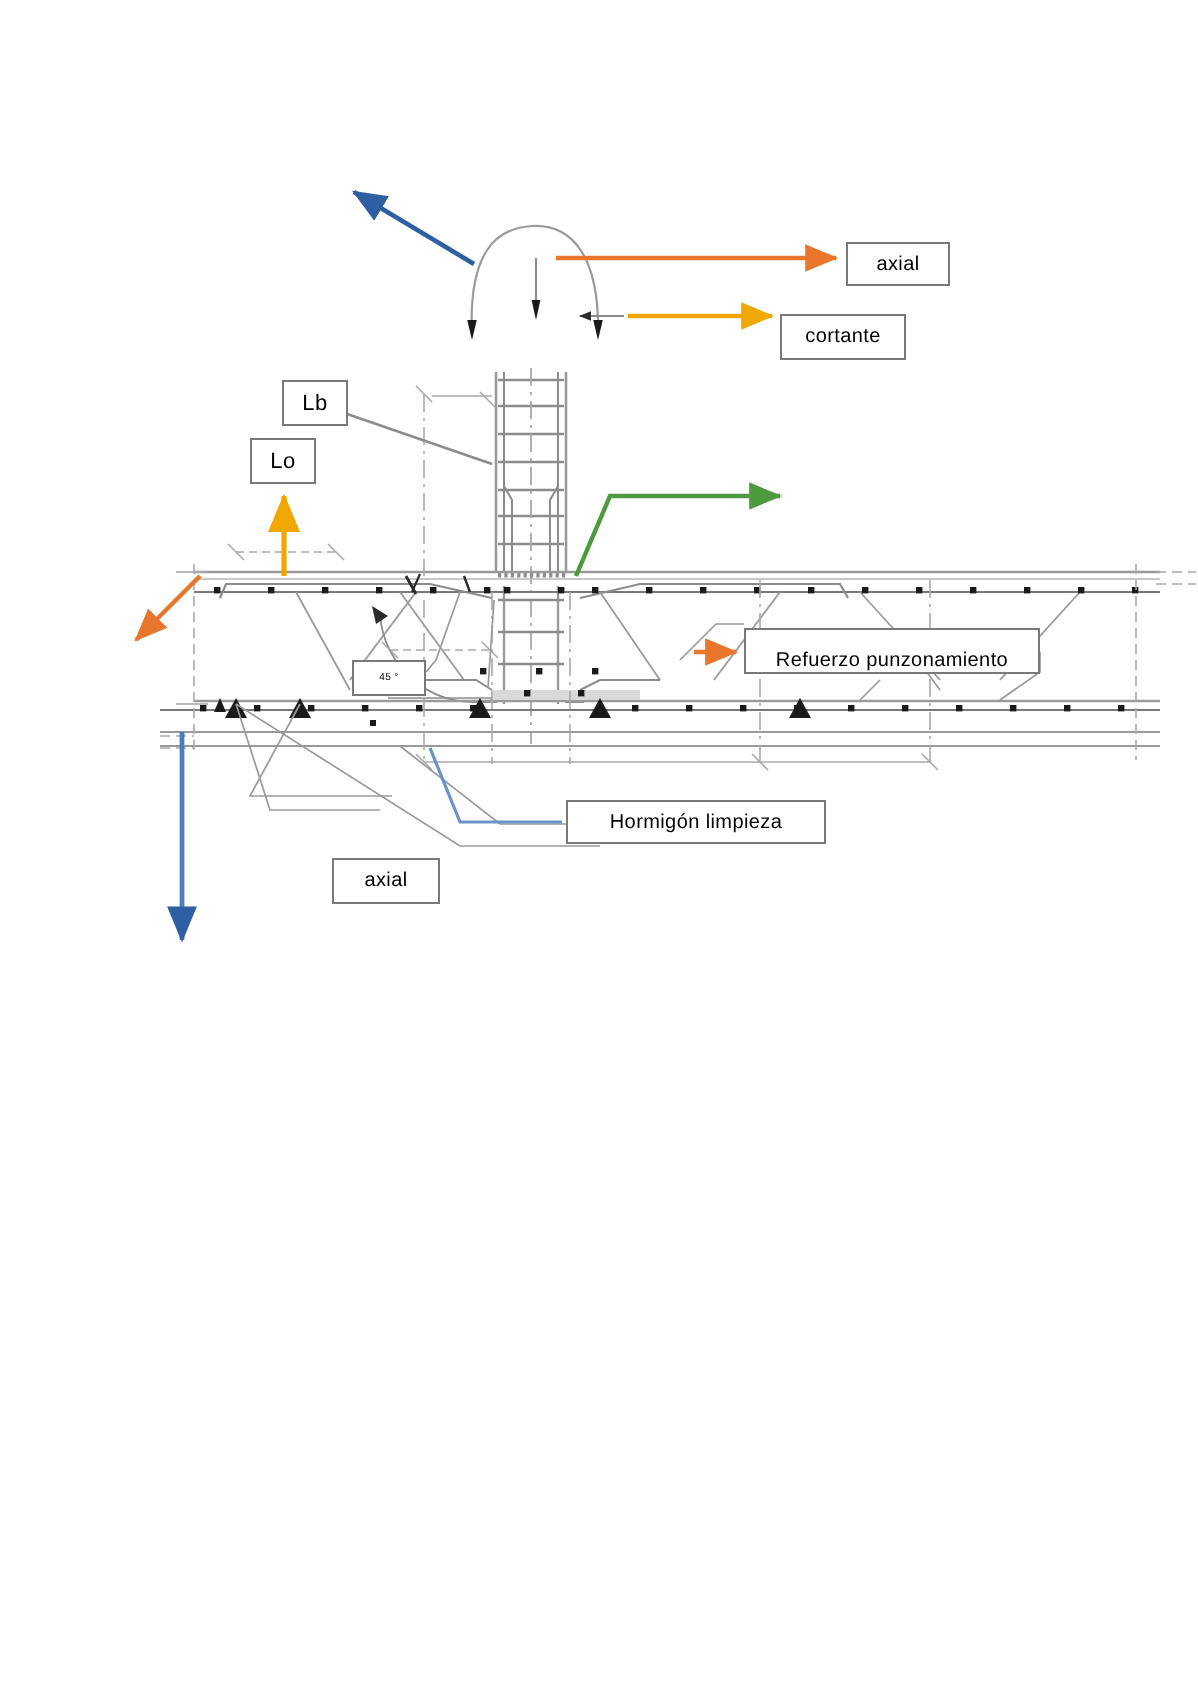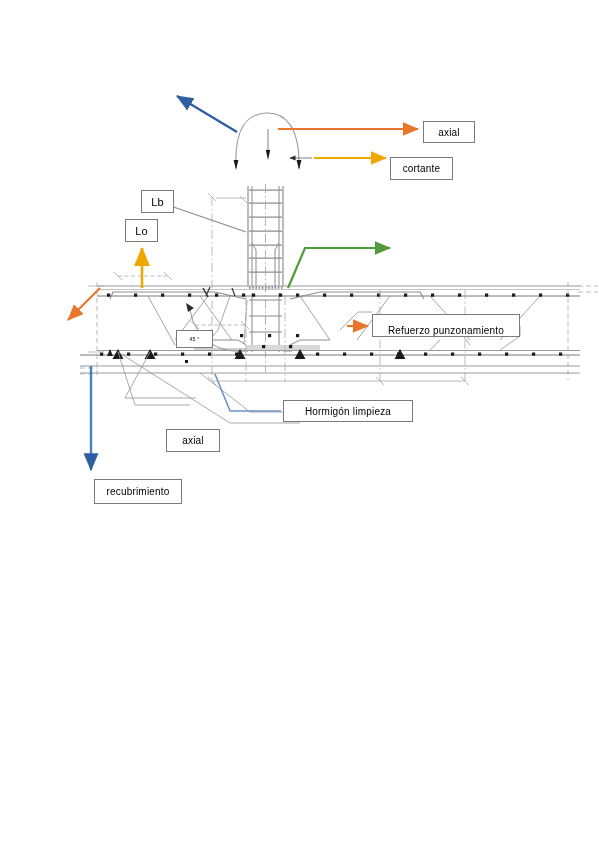--- a/index.html
+++ b/index.html
@@ -328,17 +328,14 @@
   </div>
 
   <div class="callout c-hormigon">
     <span>Hormigón limpieza</span>
   </div>
 
   <div class="callout c-calzos">
     <span>axial</span>
   </div>
 
-  <div class="callout c-recubrimiento">
-    <span>recubrimiento</span>
-  </div>
 
 </div>
 
 </body></html>

